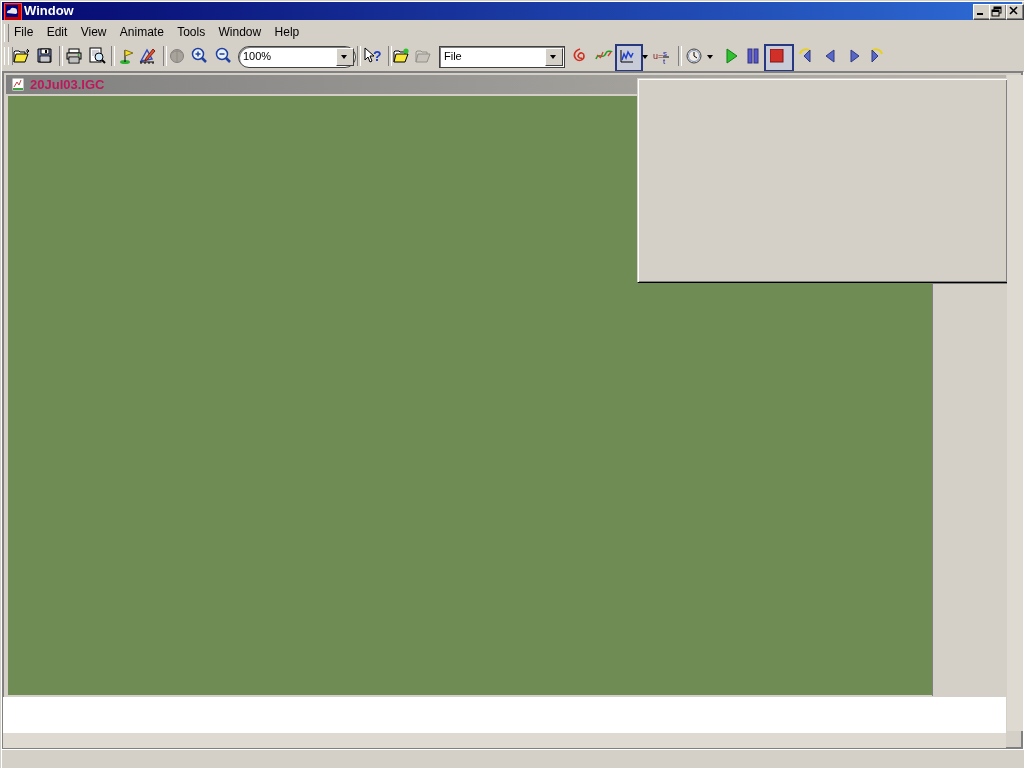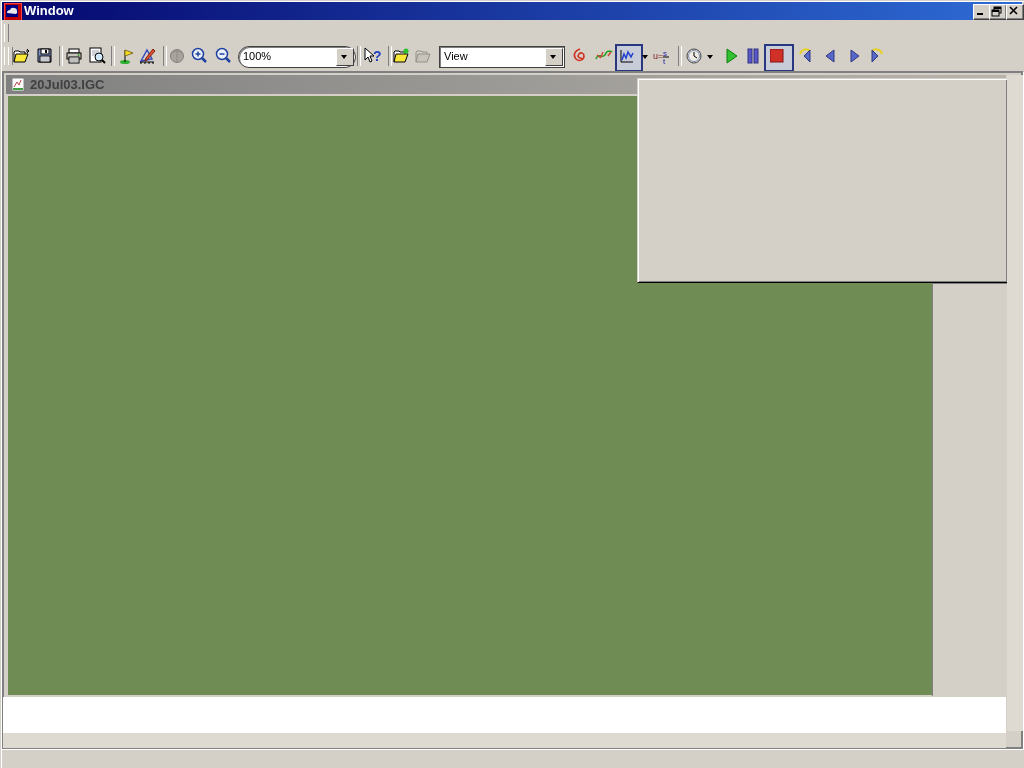--- a/index.html
+++ b/index.html
@@ -33,20 +33,21 @@
       <rect x="4" y="2" width="7" height="2" fill="#000"></rect>
       <rect x="2" y="5" width="7" height="6" fill="#d4d0c8" stroke="#000"></rect>
       <rect x="2" y="5" width="7" height="2" fill="#000"></rect>
     </svg></div>
 <div class="wbtn" style="left:1006px;top:4px;"><svg width="14" height="12">
       <path d="M3 2 L10 9 M10 2 L3 9" stroke="#000" stroke-width="1.6"></path>
     </svg></div>
 
 <div class="abs" style="left:2px;top:20px;width:1020px;height:23px;background:#d4d0c8;">
  <div class="grip" style="left:2px;"></div>
+ <div class="abs" style="left:12px;top:5px;color:#000;font-size:12px;">File&nbsp;&nbsp;&nbsp;&nbsp;Edit&nbsp;&nbsp;&nbsp;&nbsp;View&nbsp;&nbsp;&nbsp;&nbsp;Animate&nbsp;&nbsp;&nbsp;&nbsp;Tools&nbsp;&nbsp;&nbsp;&nbsp;Window&nbsp;&nbsp;&nbsp;&nbsp;Help</div>
 </div>
 
 <div class="abs" id="toolbar" style="left:2px;top:43px;width:1020px;height:28px;background:#d4d0c8;">
  <div class="grip" style="left:2px;"></div>
  <div class="grip" style="left:6px;"></div>
 
  <svg class="abs" style="left:11px;top:5px;" width="18" height="16">
       <path d="M1 14 L1 4 L2 3 L6 3 L7 4 L12 4 L12 6" fill="#fff" stroke="#000"></path>
       <path d="M3 6 L15 6 L12 14 L1 14 Z" fill="#f8e838" stroke="#000"></path>
       <path d="M13 3 h3 M14 1 l2 2 l-2 2" stroke="#000" fill="none"></path>
@@ -124,21 +125,21 @@
       <path d="M1 14 L1 4 L2 3 L6 3 L7 4 L12 4 L12 6" fill="#fff" stroke="#000"></path>
       <path d="M3 6 L15 6 L12 14 L1 14 Z" fill="#f8e838" stroke="#000"></path>
       <circle cx="13" cy="3" r="2.6" fill="#30c030"></circle>
     </svg>
 
  <svg class="abs" style="left:413px;top:5px;" width="18" height="16">
       <path d="M1 14 L1 4 L2 3 L6 3 L7 4 L12 4 L12 6" fill="#d4d0c8" stroke="#909088"></path>
       <path d="M3 6 L15 6 L12 14 L1 14 Z" fill="#c8c4bc" stroke="#909088"></path>
     </svg>
  <div class="combo" style="left:437px;width:124px;">
-      <span class="txt">View</span>
+      <span class="txt">File</span>
       <span class="arrowbtn">
         <span class="arrowdown"></span>
       </span>
     </div>
 
  <svg class="abs" style="left:569px;top:4px;" width="18" height="18">
       <path d="M9 2 C3 4 2 9 5 12 C8 15 13 13 13 9 C13 6 10 5 8 7 C6 9 8 12 11 11" fill="none" stroke="#d03020" stroke-width="1.6"></path>
     </svg>
 
  <svg class="abs" style="left:592px;top:4px;" width="20" height="18">
@@ -204,21 +205,21 @@
 <div class="abs" style="left:4px;top:73px;width:1016px;height:673px;background:#d4d0c8;border-top:1px solid #d4d0c8;border-left:1px solid #d4d0c8;"></div>
 
 <div class="abs" style="left:6px;top:75px;width:1000px;height:19px;background:linear-gradient(to right,#808080,#b8b4ac);"></div>
 <div class="abs" style="left:10px;top:77px;width:16px;height:15px;">
  <svg width="16" height="15">
       <rect x="2" y="1" width="12" height="13" fill="#fff" stroke="#808080"></rect>
       <path d="M4 10 L7 5 L9 8 L11 3" stroke="#c04040" fill="none"></path>
       <rect x="3" y="11" width="10" height="2" fill="#40a040"></rect>
     </svg>
 </div>
-<div class="abs" style="left:30px;top:77px;color:#404040;font-weight:bold;font-size:13px;">20Jul03.IGC</div>
+<div class="abs" style="left:30px;top:77px;color:#be185d;font-weight:bold;font-size:13px;">20Jul03.IGC</div>
 
 <div class="abs" id="mapholder" style="left:8px;top:96px;width:998px;height:599px;background:#6f8c55;overflow:hidden;"></div>
 
 <div class="abs" id="scalepanel" style="left:932px;top:283px;width:74px;height:412px;background:#d4d0c8;border-left:1px solid #808080;border-top:1px solid #808080;"></div>
 
 <div class="abs" id="graphwin" style="left:637px;top:78px;width:369px;height:203px;background:#d4d0c8;border-top:1px solid #d4d0c8;border-left:1px solid #d4d0c8;border-right:1px solid #000;border-bottom:1px solid #000;box-shadow:inset 1px 1px 0 #fff,inset -1px -1px 0 #808080;"></div>
 
 <div class="abs" id="table" style="left:3px;top:697px;width:1003px;height:36px;background:#fff;"></div>
 
 <div class="abs" id="hscroll" style="left:3px;top:733px;width:1003px;height:15px;background:#dedad2;"></div>

